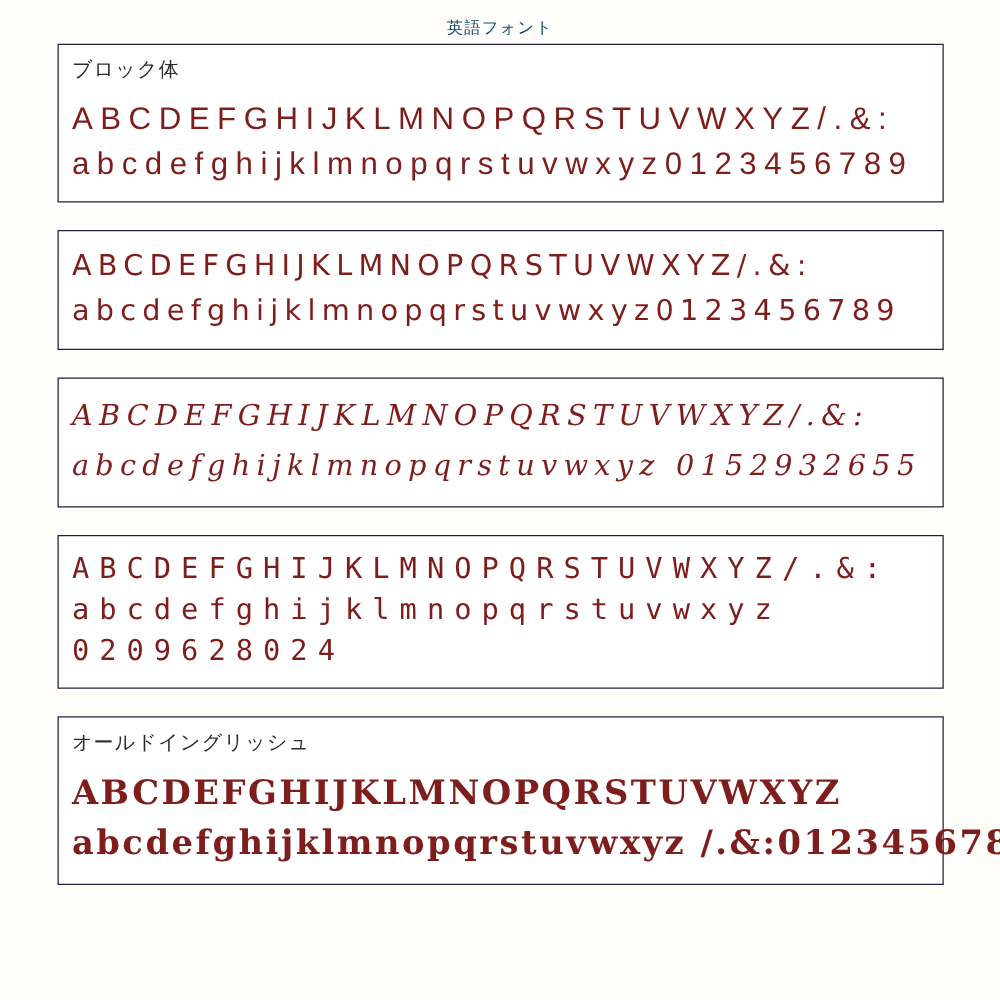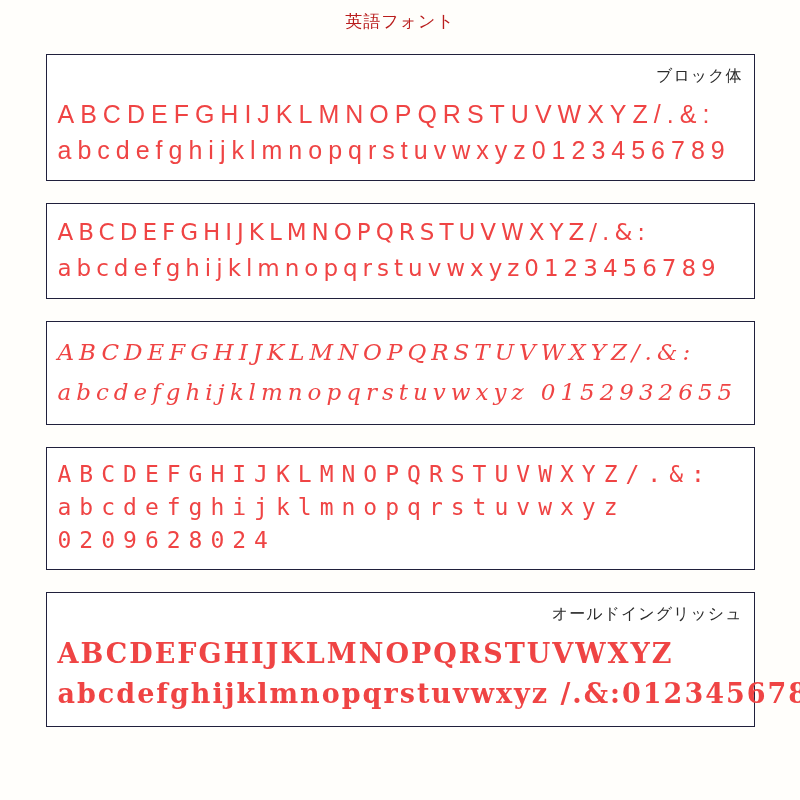--- a/index.html
+++ b/index.html
@@ -12,45 +12,43 @@
     font-family: "Liberation Sans", sans-serif;
   }
   .page {
     width: 800px;
     height: 800px;
     box-sizing: border-box;
     padding-top: 8px;
   }
   .page-title {
     text-align: center;
-    font-size: 17px;
+    font-size: 13px;
     letter-spacing: 1px;
-    color: #b91c1c;
+    color: #0c4a6e;
     height: 27px;
     line-height: 27px;
-    margin-bottom: 19px;
   }
   .sample-box {
     width: 709px;
     box-sizing: border-box;
     margin: 0 auto 22px auto;
     border: 1.5px solid #20203c;
     background: #ffffff;
     padding: 10px 11px 12px 11px;
   }
   .sample-label {
     font-size: 16px;
     color: #2b2b2b;
     letter-spacing: 1px;
     margin-bottom: 9px;
     line-height: 22px;
-    text-align: right;
   }
   .sample-line {
-    color: #ef4444;
+    color: #7f1d1d;
     white-space: nowrap;
     line-height: 36px;
   }
   
   .style-block .sample-line {
     font-family: "Liberation Sans", sans-serif;
     font-size: 25px;
     letter-spacing: 6px;
     font-weight: 400;
   }

